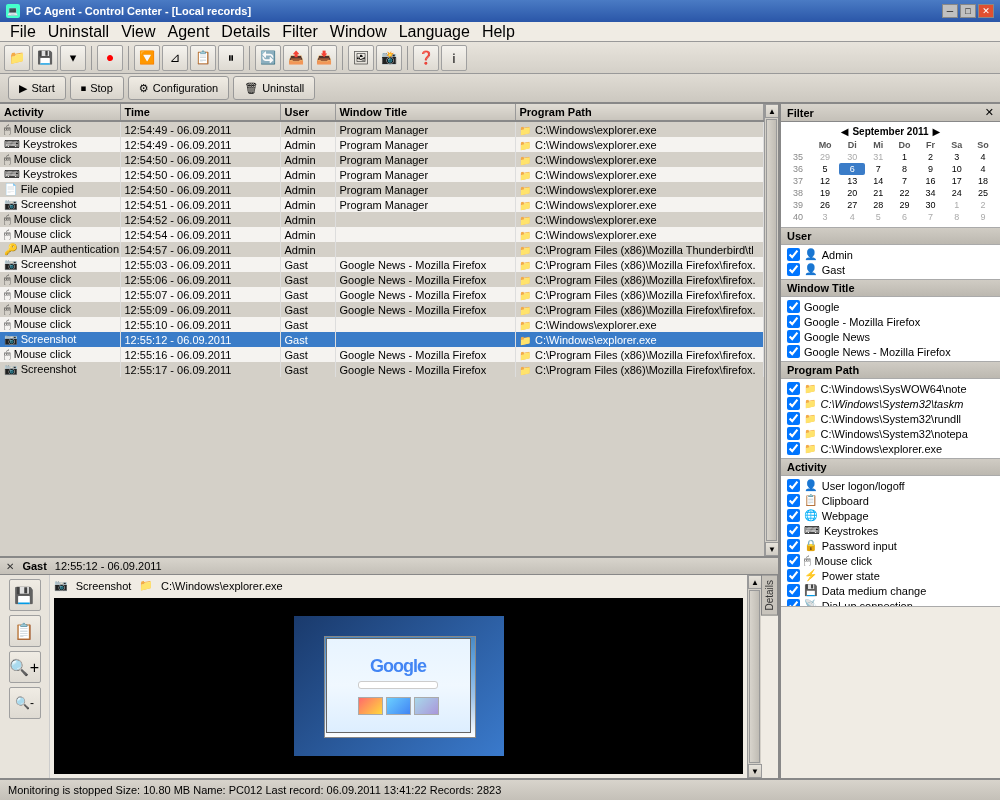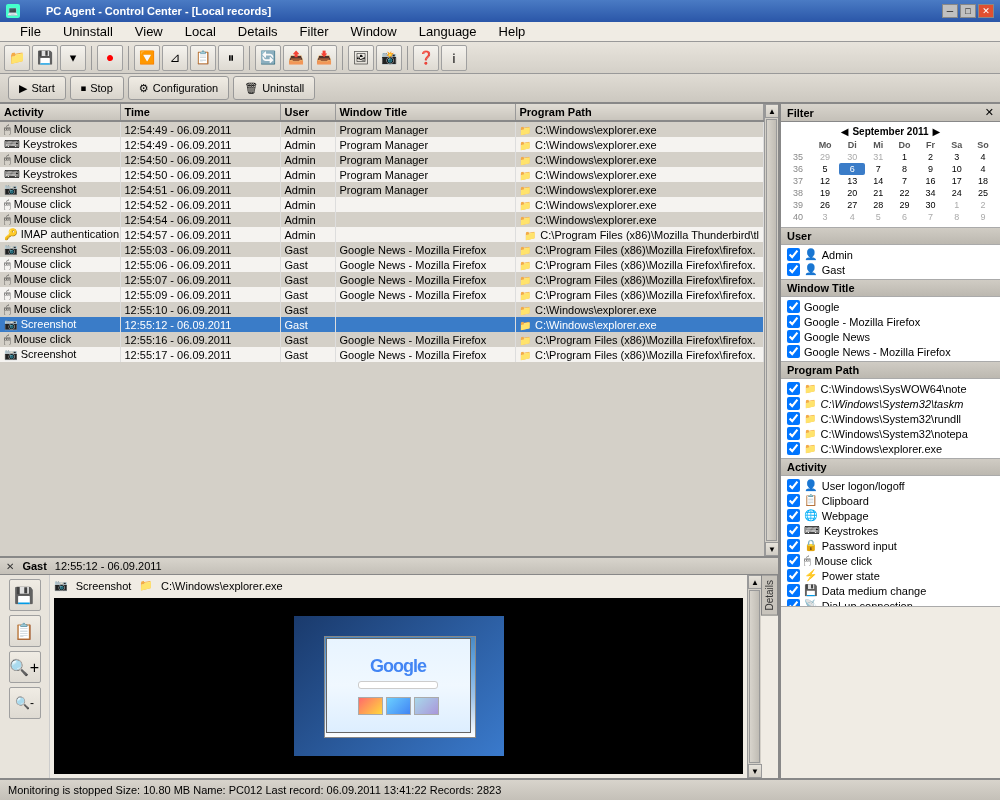--- a/index.html
+++ b/index.html
@@ -10,35 +10,35 @@
       background: linear-gradient(to bottom, #4a7bc4, #2a56a8);
       color: white;
       height: 22px;
       display: flex;
       align-items: center;
       padding: 0 6px;
       justify-content: space-between;
     }
     .title-bar-left { display: flex; align-items: center; gap: 6px; }
     .title-bar-icon { width: 14px; height: 14px; background: #4fc; border-radius: 2px; font-size: 9px; display: flex; align-items: center; justify-content: center; }
-    .title-bar-title { font-size: 11px; font-weight: bold; margin-left: 20px; }
+    .title-bar-title { font-size: 11px; font-weight: bold; }
     .title-bar-controls { display: flex; gap: 2px; }
     .tb-btn { width: 16px; height: 14px; background: #c0c0c0; border: 1px solid #888; font-size: 9px; display: flex; align-items: center; justify-content: center; cursor: pointer; color: #000; }
     .tb-btn.close { background: #e05030; color: white; }
 
     
     .menu-bar {
       background: #f0ece4;
       border-bottom: 1px solid #999;
       height: 20px;
       display: flex;
       align-items: center;
       padding: 0 4px;
     }
-    .menu-item { padding: 2px 6px; cursor: pointer; font-size: 13px; margin-left: 10px; }
+    .menu-item { padding: 2px 6px; cursor: pointer; font-size: 16px; }
 
     
     .toolbar {
       background: linear-gradient(to bottom, #e8e4dc, #d4d0c8);
       border-bottom: 1px solid #999;
       height: 32px;
       display: flex;
       align-items: center;
       padding: 2px 4px;
       gap: 2px;
@@ -340,21 +340,21 @@
     <div class="tb-btn">─</div>
     <div class="tb-btn">□</div>
     <div class="tb-btn close">✕</div>
   </div>
 </div>
 
 <div class="menu-bar">
   <span class="menu-item">File</span>
   <span class="menu-item">Uninstall</span>
   <span class="menu-item">View</span>
-  <span class="menu-item">Local</span>
+  <span class="menu-item">Agent</span>
   <span class="menu-item">Details</span>
   <span class="menu-item">Filter</span>
   <span class="menu-item">Window</span>
   <span class="menu-item">Language</span>
   <span class="menu-item">Help</span>
 </div>
 
 <div class="toolbar">
   <div class="tool-btn">📁</div>
   <div class="tool-btn">💾</div>
@@ -462,20 +462,33 @@
       <td>12:54:50 - 06.09.2011</td>
       <td>Admin</td>
       <td style="max-width:180px;overflow:hidden;text-overflow:ellipsis;">Program Manager</td>
       <td style="max-width:200px;overflow:hidden;text-overflow:ellipsis;">
         <span style="font-size:10px;">📁</span>
         C:\Windows\explorer.exe
       </td>
     </tr>
                 <tr>
       <td>
+        <span>📄</span>
+        File copied
+      </td>
+      <td>12:54:50 - 06.09.2011</td>
+      <td>Admin</td>
+      <td style="max-width:180px;overflow:hidden;text-overflow:ellipsis;">Program Manager</td>
+      <td style="max-width:200px;overflow:hidden;text-overflow:ellipsis;">
+        <span style="font-size:10px;">📁</span>
+        C:\Windows\explorer.exe
+      </td>
+    </tr>
+                <tr>
+      <td>
         <span>📷</span>
         Screenshot
       </td>
       <td>12:54:51 - 06.09.2011</td>
       <td>Admin</td>
       <td style="max-width:180px;overflow:hidden;text-overflow:ellipsis;">Program Manager</td>
       <td style="max-width:200px;overflow:hidden;text-overflow:ellipsis;">
         <span style="font-size:10px;">📁</span>
         C:\Windows\explorer.exe
       </td>
@@ -507,21 +520,21 @@
       </td>
     </tr>
                 <tr>
       <td>
         <span>🔑</span>
         IMAP authentication
       </td>
       <td>12:54:57 - 06.09.2011</td>
       <td>Admin</td>
       <td style="max-width:180px;overflow:hidden;text-overflow:ellipsis;"></td>
-      <td style="max-width:200px;overflow:hidden;text-overflow:ellipsis;text-align:right;">
+      <td style="max-width:200px;overflow:hidden;text-overflow:ellipsis;">
         <span style="font-size:10px;">📁</span>
         C:\Program Files (x86)\Mozilla Thunderbird\tl
       </td>
     </tr>
                 <tr>
       <td>
         <span>📷</span>
         Screenshot
       </td>
       <td>12:55:03 - 06.09.2011</td>

